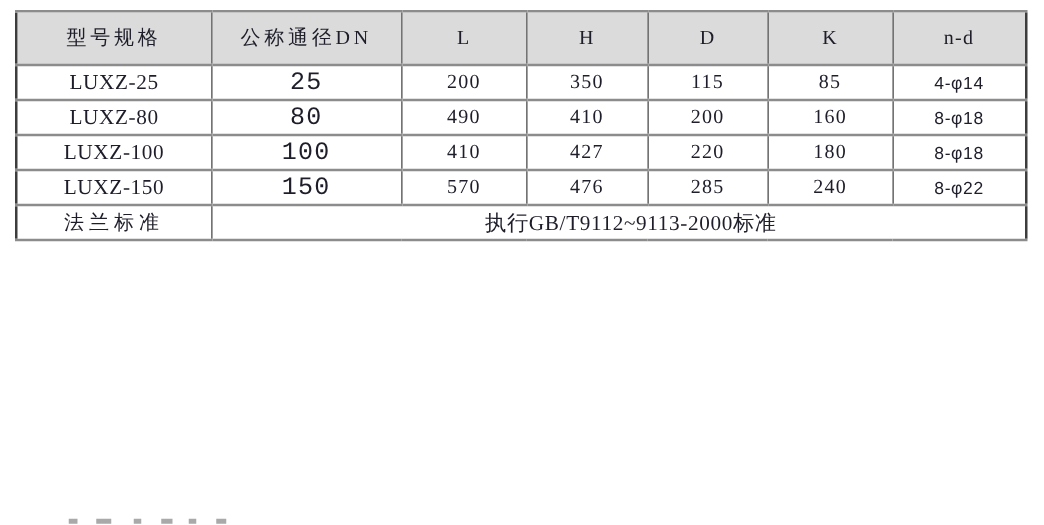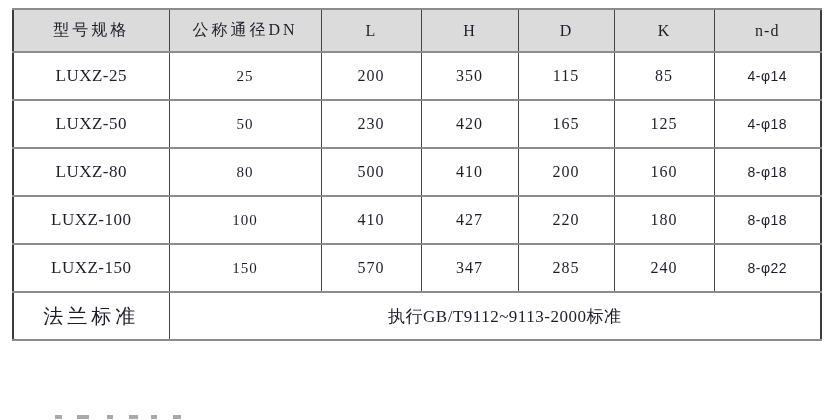--- a/index.html
+++ b/index.html
@@ -29,52 +29,52 @@
     border-left: 1px solid #454545;
     border-right: 1px solid #454545;
     border-top: 2px solid #8c8c8c;
     border-bottom: 2px solid #8c8c8c;
     text-align: center;
     vertical-align: middle;
     padding: 0;
     overflow: hidden;
     white-space: nowrap;
   }
-  table.spec tr { height: 48px; }
+  table.spec tr { height: 28px; }
   table.spec tr.header-row { height: 43px; margin-left: 36px; }
   table.spec tr.header-row th {
     background: #dbdbdb;
     font-weight: normal;
     font-size: 16px;
   }
   .th-cn { letter-spacing: 3px; font-family: "Liberation Serif", serif; }
   .th-latin { font-size: 17px; letter-spacing: 1px; }
   .cell-model {
     font-size: 17px;
     letter-spacing: 0.5px;
     font-family: "Liberation Serif", "DejaVu Serif", serif;
   }
   .cell-dn {
-    font-family: Liberation Serif, serif;
-    font-size: 15px;
+    font-family: Liberation Mono, monospace;
+    font-size: 20px;
     letter-spacing: 1px;
   }
   .cell-num {
     font-size: 16px;
     letter-spacing: 1px;
     font-family: "Liberation Serif", "DejaVu Serif", serif;
   }
   .cell-nd {
     font-size: 14px;
     letter-spacing: 0.5px;
     font-family: "Liberation Sans", "DejaVu Sans", sans-serif;
   }
   tr.footer-row { height: 42px; }
   .footer-label {
-    font-size: 20px;
+    font-size: 16px;
     letter-spacing: 4px;
   }
   .footer-value {
     text-align: left;
     padding-left: 20px !important;
     font-size: 17px;
     letter-spacing: 0.5px;
   }
   
   .cutoff-fragment {
@@ -126,51 +126,42 @@
       <tr>
         <td class="cell-model">LUXZ-25</td>
         <td class="cell-dn">25</td>
         <td class="cell-num">200</td>
         <td class="cell-num">350</td>
         <td class="cell-num">115</td>
         <td class="cell-num">85</td>
         <td class="cell-nd">4-φ14</td>
       </tr>
       <tr>
-        <td class="cell-model">LUXZ-50</td>
-        <td class="cell-dn">50</td>
-        <td class="cell-num">230</td>
-        <td class="cell-num">420</td>
-        <td class="cell-num">165</td>
-        <td class="cell-num">125</td>
-        <td class="cell-nd">4-φ18</td>
-      </tr>
-      <tr>
         <td class="cell-model">LUXZ-80</td>
         <td class="cell-dn">80</td>
-        <td class="cell-num">500</td>
+        <td class="cell-num">490</td>
         <td class="cell-num">410</td>
         <td class="cell-num">200</td>
         <td class="cell-num">160</td>
         <td class="cell-nd">8-φ18</td>
       </tr>
       <tr>
         <td class="cell-model">LUXZ-100</td>
         <td class="cell-dn">100</td>
         <td class="cell-num">410</td>
         <td class="cell-num">427</td>
         <td class="cell-num">220</td>
         <td class="cell-num">180</td>
         <td class="cell-nd">8-φ18</td>
       </tr>
       <tr>
         <td class="cell-model">LUXZ-150</td>
         <td class="cell-dn">150</td>
         <td class="cell-num">570</td>
-        <td class="cell-num">347</td>
+        <td class="cell-num">476</td>
         <td class="cell-num">285</td>
         <td class="cell-num">240</td>
         <td class="cell-nd">8-φ22</td>
       </tr>
       <tr class="footer-row">
         <td class="footer-label">法兰标准</td>
         <td class="footer-value" colspan="6">执行GB/T9112~9113-2000标准</td>
       </tr>
     </tbody>
   </table>

